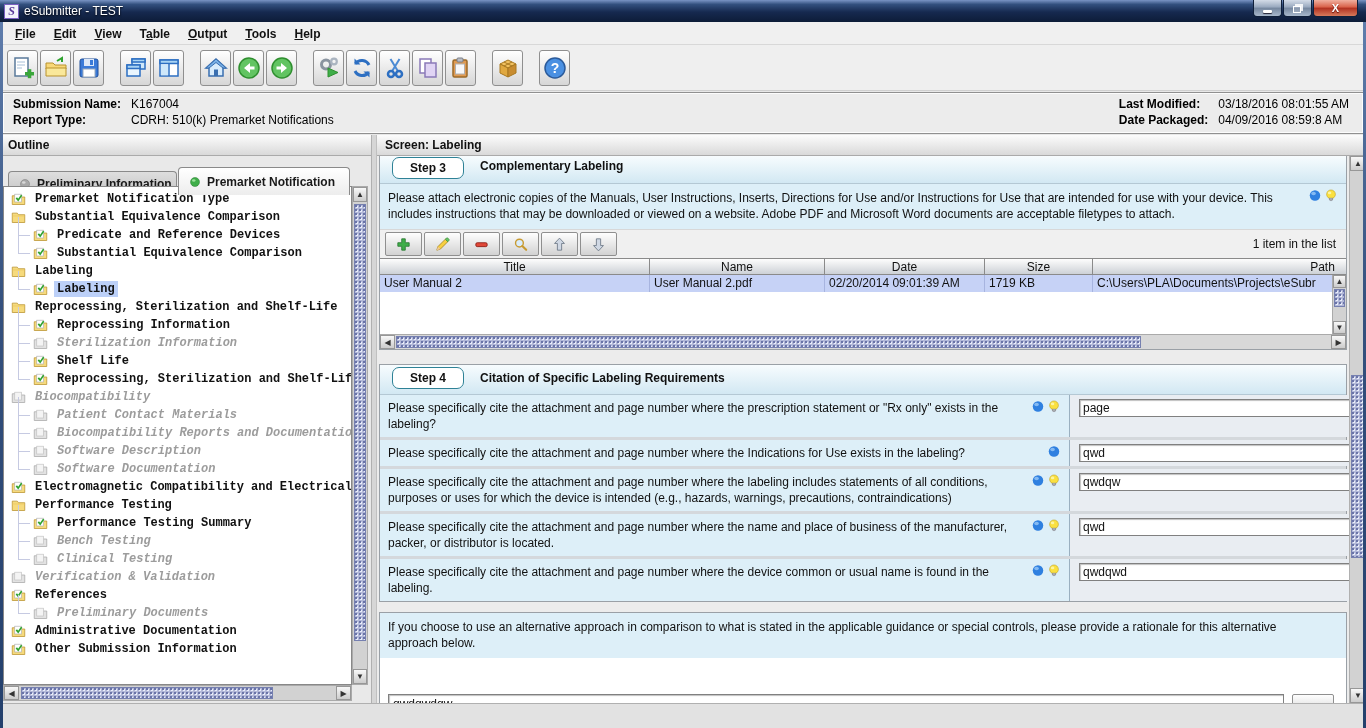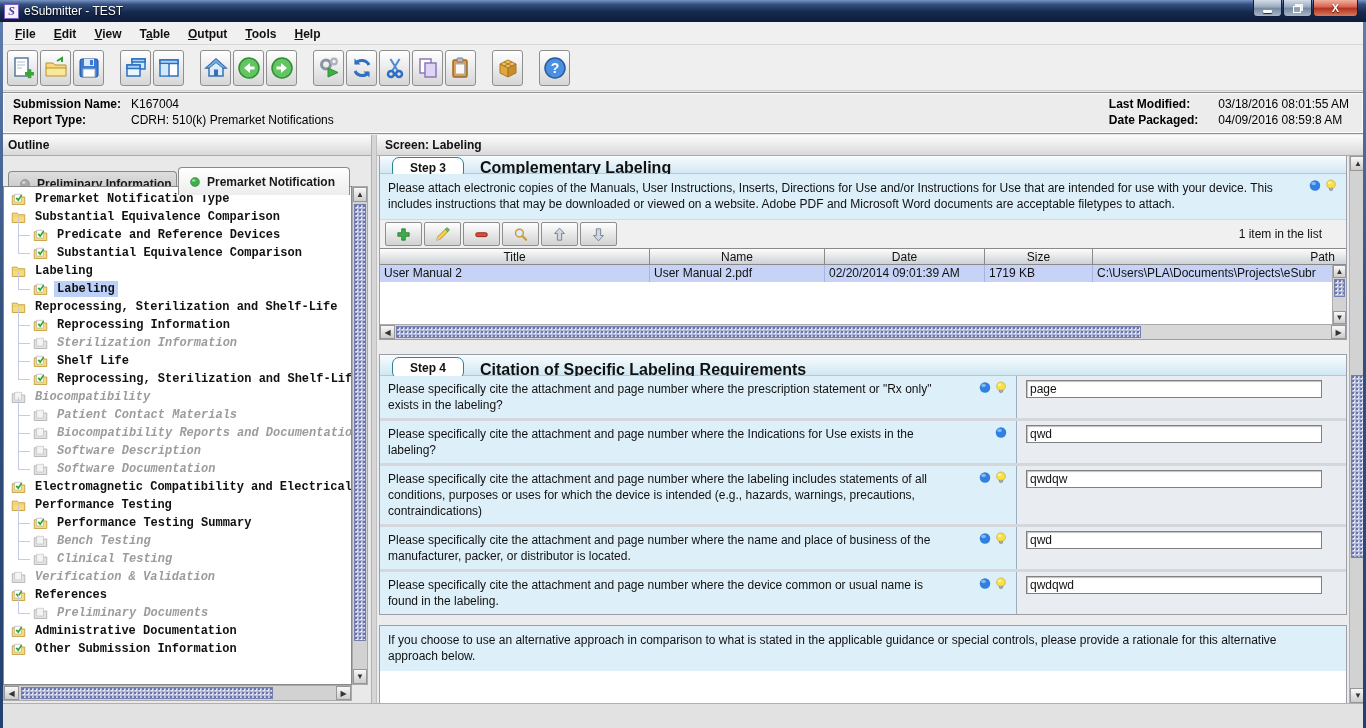--- a/index.html
+++ b/index.html
@@ -37,21 +37,21 @@
 
 
 .toolbar{position:absolute;left:0;top:45px;width:100%;height:46px;background:#efefef;border-bottom:1px solid #cfcfcf;display:flex;align-items:center;padding-left:7px;}
 .tb-group{display:flex;margin-right:14px;}
 .tb-btn{width:31px;height:36px;margin-right:2px;border:1px solid #8f8f8f;border-radius:3px;background:linear-gradient(180deg,#ffffff,#d6d6d6);display:flex;align-items:center;justify-content:center;padding:0;}
 .tb-btn .icn{width:24px;height:24px;}
 
 
 .infobar{position:absolute;left:2px;right:2px;top:92px;height:42px;background:#ececec;border:1px solid #909090;box-shadow:inset 0 0 0 1px #fcfcfc;display:flex;justify-content:space-between;padding:4px 10px;}
 .info-grid{display:grid;grid-template-columns:auto auto;grid-auto-rows:16px;column-gap:8px;align-content:center;}
-.info-grid.right{column-gap:20px;margin-right:4px;}
+.info-grid.right{column-gap:10px;margin-right:4px;}
 .info-label{font-weight:bold;white-space:nowrap;}
 .info-value{white-space:nowrap;}
 .info-left .info-label{min-width:110px;}
 
 
 .workspace{position:absolute;left:0;right:0;top:135px;bottom:25px;}
 .panel-header{height:21px;line-height:20px;background:linear-gradient(180deg,#fcfcfc,#d9d9d9);border-bottom:1px solid #aaa;font-weight:bold;font-size:12px;padding-left:8px;color:#111;}
 .left-panel{position:absolute;left:0;top:0;width:372px;height:100%;background:#e9e9e9;border-right:1px solid #b0b0b0;}
 .splitter{position:absolute;left:372px;top:0;width:5px;height:100%;background:#d6d6d6;border-right:1px solid #c0c0c0;}
 .right-panel{position:absolute;left:377px;right:0;top:0;bottom:0;background:#ececec;}
@@ -85,53 +85,53 @@
   background-size:4px 4px;background-position:0 0,1px 1px;}
 .vscroll .scroll-thumb{left:1px;right:1px;}
 .hscroll .scroll-thumb{top:1px;bottom:1px;}
 .tree-vscroll{position:absolute;right:3px;top:51px;bottom:18px;width:16px;border:1px solid #aaa;}
 .tree-hscroll{position:absolute;left:3px;right:19px;bottom:2px;height:16px;border:1px solid #aaa;}
 .content-vscroll{position:absolute;right:0;top:21px;bottom:0;width:17px;border-left:1px solid #b0b0b0;}
 
 
 .content{position:absolute;left:0;top:21px;right:17px;bottom:0;background:#ececec;overflow:hidden;}
 .section{position:relative;margin:0 2px;border:1px solid #9aa0a6;background:#fff;}
-.sec-head{position:relative;height:21px;background:linear-gradient(180deg,#f7fcfe,#d2e8f3);border-bottom:1px solid #b4c8d4;}
+.sec-head{position:relative;height:30px;background:linear-gradient(180deg,#f7fcfe,#d2e8f3);border-bottom:1px solid #b4c8d4;}
 .step-box{position:absolute;left:12px;top:2px;background:#fff;border:1px solid #2e8296;border-radius:7px;padding:3px 17px;font-weight:bold;font-size:12px;color:#111;}
-.sec-title{position:absolute;left:100px;top:6px;font-weight:bold;font-size:16px;color:#111;}
+.sec-title{position:absolute;left:100px;top:6px;font-weight:bold;font-size:12px;color:#111;}
 #sec3{margin-top:0;border-top:none;}
-#sec3 .sec-head{height:18px;}
+#sec3 .sec-head{height:28px;}
 #sec3 .step-box{top:1px;}
 #sec3 .sec-title{top:3px;}
 .desc{position:relative;background:#ddeff8;padding:6px 60px 6px 8px;font-size:12px;line-height:16px;min-height:45px;color:#111;}
 .hint-icons{display:inline-flex;gap:2px;}
 .desc .hint-icons{position:absolute;top:4px;right:8px;}
 .hint-icons .icn{width:14px;height:15px;}
 
 
 .attach-bar{position:relative;height:29px;background:#f0f0f0;border-top:1px solid #d8d8d8;display:flex;align-items:center;padding-left:5px;}
 .a-btn{width:37px;height:24px;margin-right:2px;border:1px solid #8f8f8f;border-radius:2px;background:linear-gradient(180deg,#fefefe,#d2d2d2);display:flex;align-items:center;justify-content:center;padding:0;}
 .a-btn .icn{width:17px;height:17px;}
-.count{position:absolute;right:24px;top:7px;font-size:12px;color:#111;}
+.count{position:absolute;right:10px;top:7px;font-size:12px;color:#111;}
 .tbl{position:relative;overflow:hidden;}
 .tbl-head{display:flex;height:17px;border-top:1px solid #8a8a8a;border-bottom:1px solid #8a8a8a;overflow:hidden;}
 .th{flex:none;background:linear-gradient(180deg,#fdfdfd,#cdd1d6);border-right:1px solid #8a8a8a;font-size:12px;text-align:center;line-height:16px;white-space:nowrap;overflow:hidden;color:#111;}
 .tbl-body{position:relative;height:59px;background:#fff;overflow:hidden;}
 .tr{display:flex;height:17px;}
 .tr.selected{background:#c6d2f6;}
 .td{flex:none;font-size:12px;line-height:17px;padding-left:4px;white-space:nowrap;overflow:hidden;border-right:1px solid rgba(110,125,180,.35);color:#111;}
 .tbl-vscroll{position:absolute;right:0;top:0;bottom:0;width:14px;border-left:1px solid #aaa;}
 .tbl-vscroll .scroll-btn{height:13px;line-height:11px;}
 .tbl-hscroll{position:relative;height:15px;background:#d8d8d8;border-top:1px solid #aaa;}
 
 
 #sec4{margin-top:14px;background:#dfe3e8;}
 #questions .q-row{display:flex;align-items:stretch;border-top:3px solid #d4d8dc;}
 #questions .q-row:first-child{border-top:none;}
-.q-cell{position:relative;flex:none;width:637px;background:#ddeff8;padding:5px 60px 5px 8px;font-size:12px;line-height:16px;border-right:1px solid #9ab0c0;color:#111;}
+.q-cell{position:relative;flex:none;width:690px;background:#ddeff8;padding:5px 60px 5px 8px;font-size:12px;line-height:16px;border-right:1px solid #9ab0c0;color:#111;}
 .q-cell .hint-icons{position:absolute;top:4px;right:8px;}
 .a-cell{flex:1;background:#e9edf2;}
 .q-input{display:block;width:296px;height:18px;margin:4px 0 0 9px;border:1px solid #808080;box-shadow:inset 1px 1px 1px rgba(0,0,0,.25);background:#fff;font-family:"Liberation Sans","DejaVu Sans",sans-serif;font-size:12px;padding:0 3px;color:#111;}
 
 
 #sec5{margin-top:10px;height:120px;}
 .s5-input{position:absolute;left:8px;right:62px;top:81px;height:40px;background:#fff;border:1px solid #808080;box-shadow:inset 1px 1px 1px rgba(0,0,0,.25);padding:2px 4px;font-size:12px;color:#111;overflow:hidden;}
 .s5-btn{position:absolute;right:12px;top:81px;width:42px;height:22px;border:1px solid #8f8f8f;border-radius:2px;background:linear-gradient(180deg,#fefefe,#d2d2d2);}
 
 

